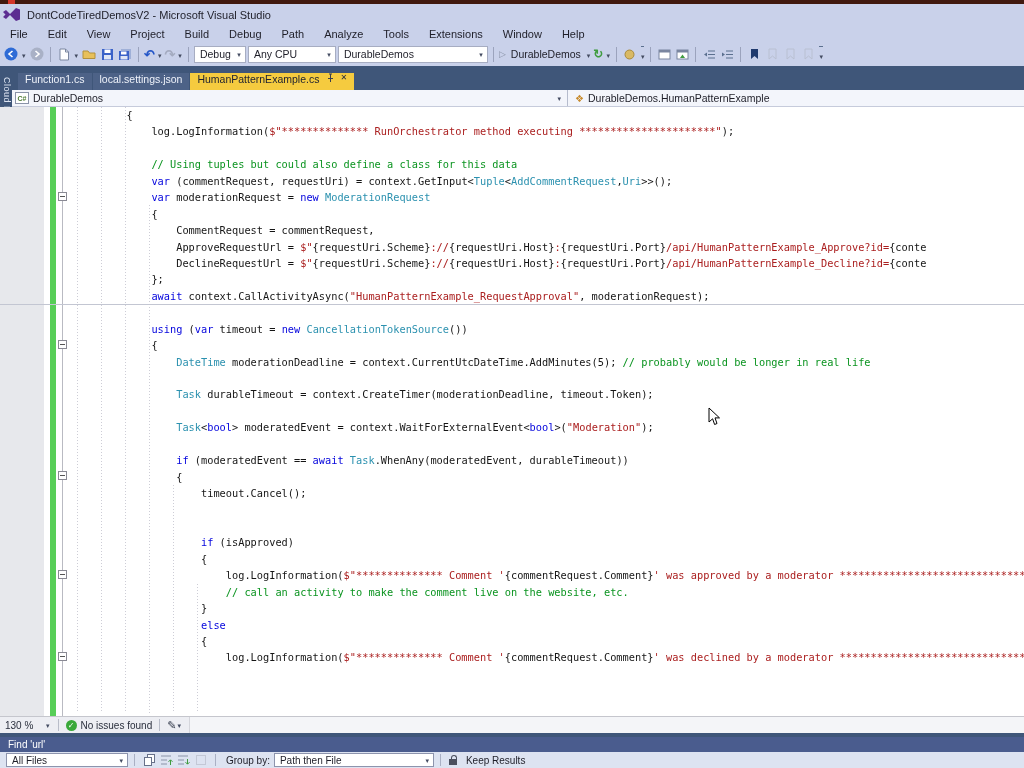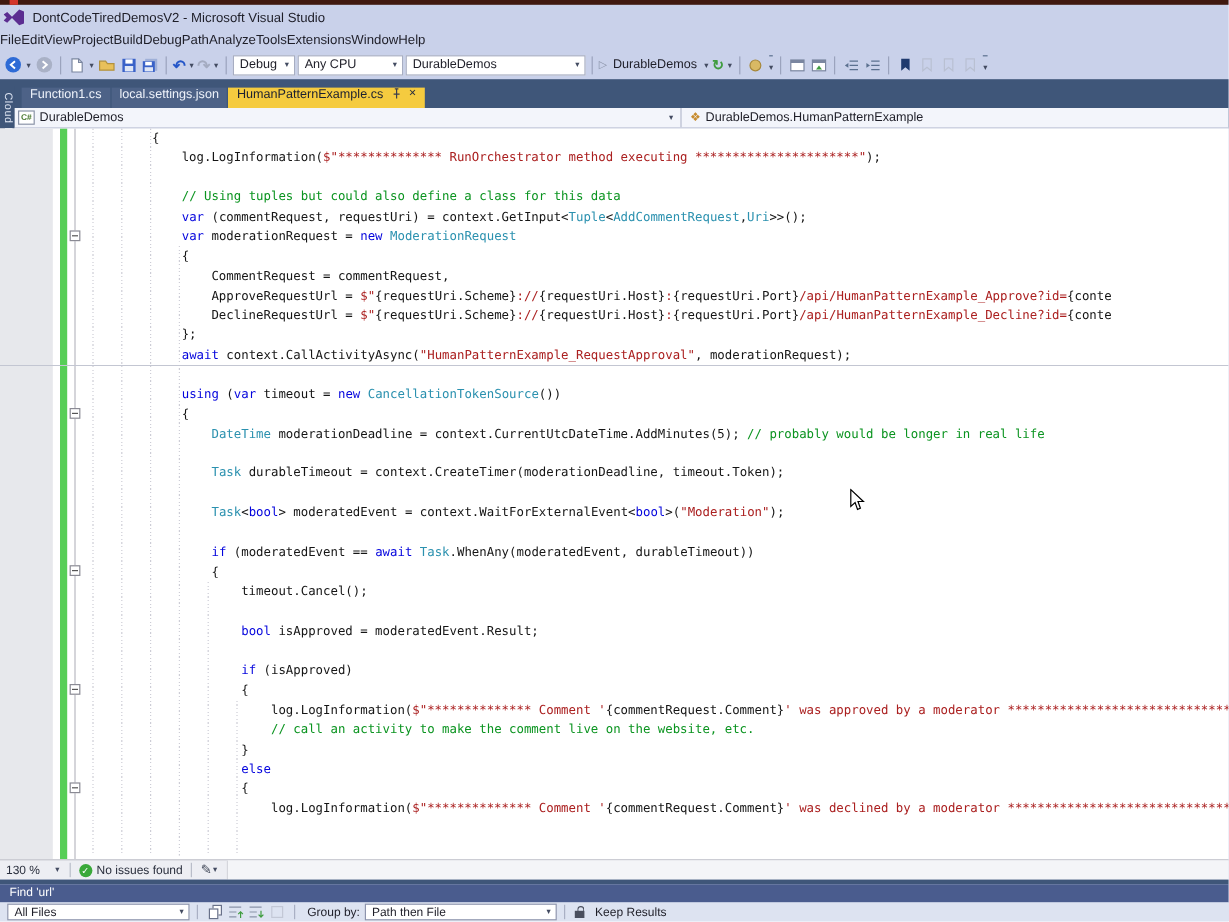--- a/index.html
+++ b/index.html
@@ -7,21 +7,21 @@
          font-family:"Liberation Sans",sans-serif;-webkit-font-smoothing:antialiased}
   
   .top-edge{position:absolute;left:0;top:0;width:100%;height:4px;background:#40190f}
   .rec-dot{position:absolute;left:8px;top:0;width:7px;height:4px;background:#d3352a}
   
   .titlebar{position:absolute;left:0;top:4px;width:100%;height:21px}
   .vslogo{position:absolute;left:3px;top:3px}
   .title-text{position:absolute;left:27px;top:5px;font-size:11px;color:#1e1e28}
   
   .menubar{position:absolute;left:0;top:25px;height:17px;display:flex;align-items:center;font-size:11px;color:#1e1e28}
-  .menu-item{padding:0 0;cursor:default}
+  .menu-item{padding:0 10px;cursor:default}
   
   .toolbar{position:absolute;left:3px;top:42px;height:24px;display:flex;align-items:center;gap:2px}
   .tsep{width:1px;height:15px;background:#9ba3bd;margin:0 3px}
   .caret::before{content:"▾";font-size:7px;color:#434b61}
   .caret{display:inline-block;margin:0 1px;line-height:10px}
   .tbi{display:inline-flex;align-items:center;justify-content:center;width:16px;height:18px}
   .glyph{font-size:13px;line-height:15px;font-weight:bold}
   .undo{color:#2456c8}.redo{color:#a4abc0}
   .refresh{color:#3f9c3f;font-size:12px}
   .runplay{color:#8a93a8;font-size:9px;margin-right:3px}
@@ -317,21 +317,20 @@
         <div class="ln"><span class="p">                </span><span class="t">DateTime</span><span class="p"> moderationDeadline = context.CurrentUtcDateTime.AddMinutes(5); </span><span class="c">// probably would be longer in real life</span></div>
         <div class="ln"></div>
         <div class="ln"><span class="p">                </span><span class="t">Task</span><span class="p"> durableTimeout = context.CreateTimer(moderationDeadline, timeout.Token);</span></div>
         <div class="ln"></div>
         <div class="ln"><span class="p">                </span><span class="t">Task</span><span class="p">&lt;</span><span class="k">bool</span><span class="p">&gt; moderatedEvent = context.WaitForExternalEvent&lt;</span><span class="k">bool</span><span class="p">&gt;(</span><span class="s">"Moderation"</span><span class="p">);</span></div>
         <div class="ln"></div>
         <div class="ln"><span class="p">                </span><span class="k">if</span><span class="p"> (moderatedEvent == </span><span class="k">await</span><span class="p"> </span><span class="t">Task</span><span class="p">.WhenAny(moderatedEvent, durableTimeout))</span></div>
         <div class="ln"><span class="p">                {</span></div>
         <div class="ln"><span class="p">                    timeout.Cancel();</span></div>
         <div class="ln"></div>
-        <div class="ln"><span class="p">                    </span><span class="k">bool</span><span class="p"> isApproved = moderatedEvent.Result;</span></div>
         <div class="ln"></div>
         <div class="ln"><span class="p">                    </span><span class="k">if</span><span class="p"> (isApproved)</span></div>
         <div class="ln"><span class="p">                    {</span></div>
         <div class="ln"><span class="p">                        log.LogInformation(</span><span class="s">$"************** Comment '</span><span class="p">{commentRequest.Comment}</span><span class="s">' was approved by a moderator ************************************</span></div>
         <div class="ln"><span class="p">                        </span><span class="c">// call an activity to make the comment live on the website, etc.</span></div>
         <div class="ln"><span class="p">                    }</span></div>
         <div class="ln"><span class="p">                    </span><span class="k">else</span></div>
         <div class="ln"><span class="p">                    {</span></div>
         <div class="ln"><span class="p">                        log.LogInformation(</span><span class="s">$"************** Comment '</span><span class="p">{commentRequest.Comment}</span><span class="s">' was declined by a moderator ************************************</span></div>
         <div class="ln"><span class="p">                        </span></div>
@@ -358,21 +357,21 @@
     <span class="glyph pencil">✎</span>
     <span class="caret"></span>
     <div class="hscroll"></div>
   </div>
 
   <div class="bband"></div>
   <div class="findtitle">
     <span>Find 'url'</span>
   </div>
   <div class="findbar">
-    <span class="fcombo" style="width:152px">
+    <span class="fcombo" style="width:122px">
       <span>All Files</span>
         <span class="caret"></span>
       </span>
     <span class="fsep"></span>
     <span class="fico">
         <span class="copy-ic"></span>
       </span>
     <span class="fico">
       <svg width="13" height="12">
           <g stroke="#8a93a8">

